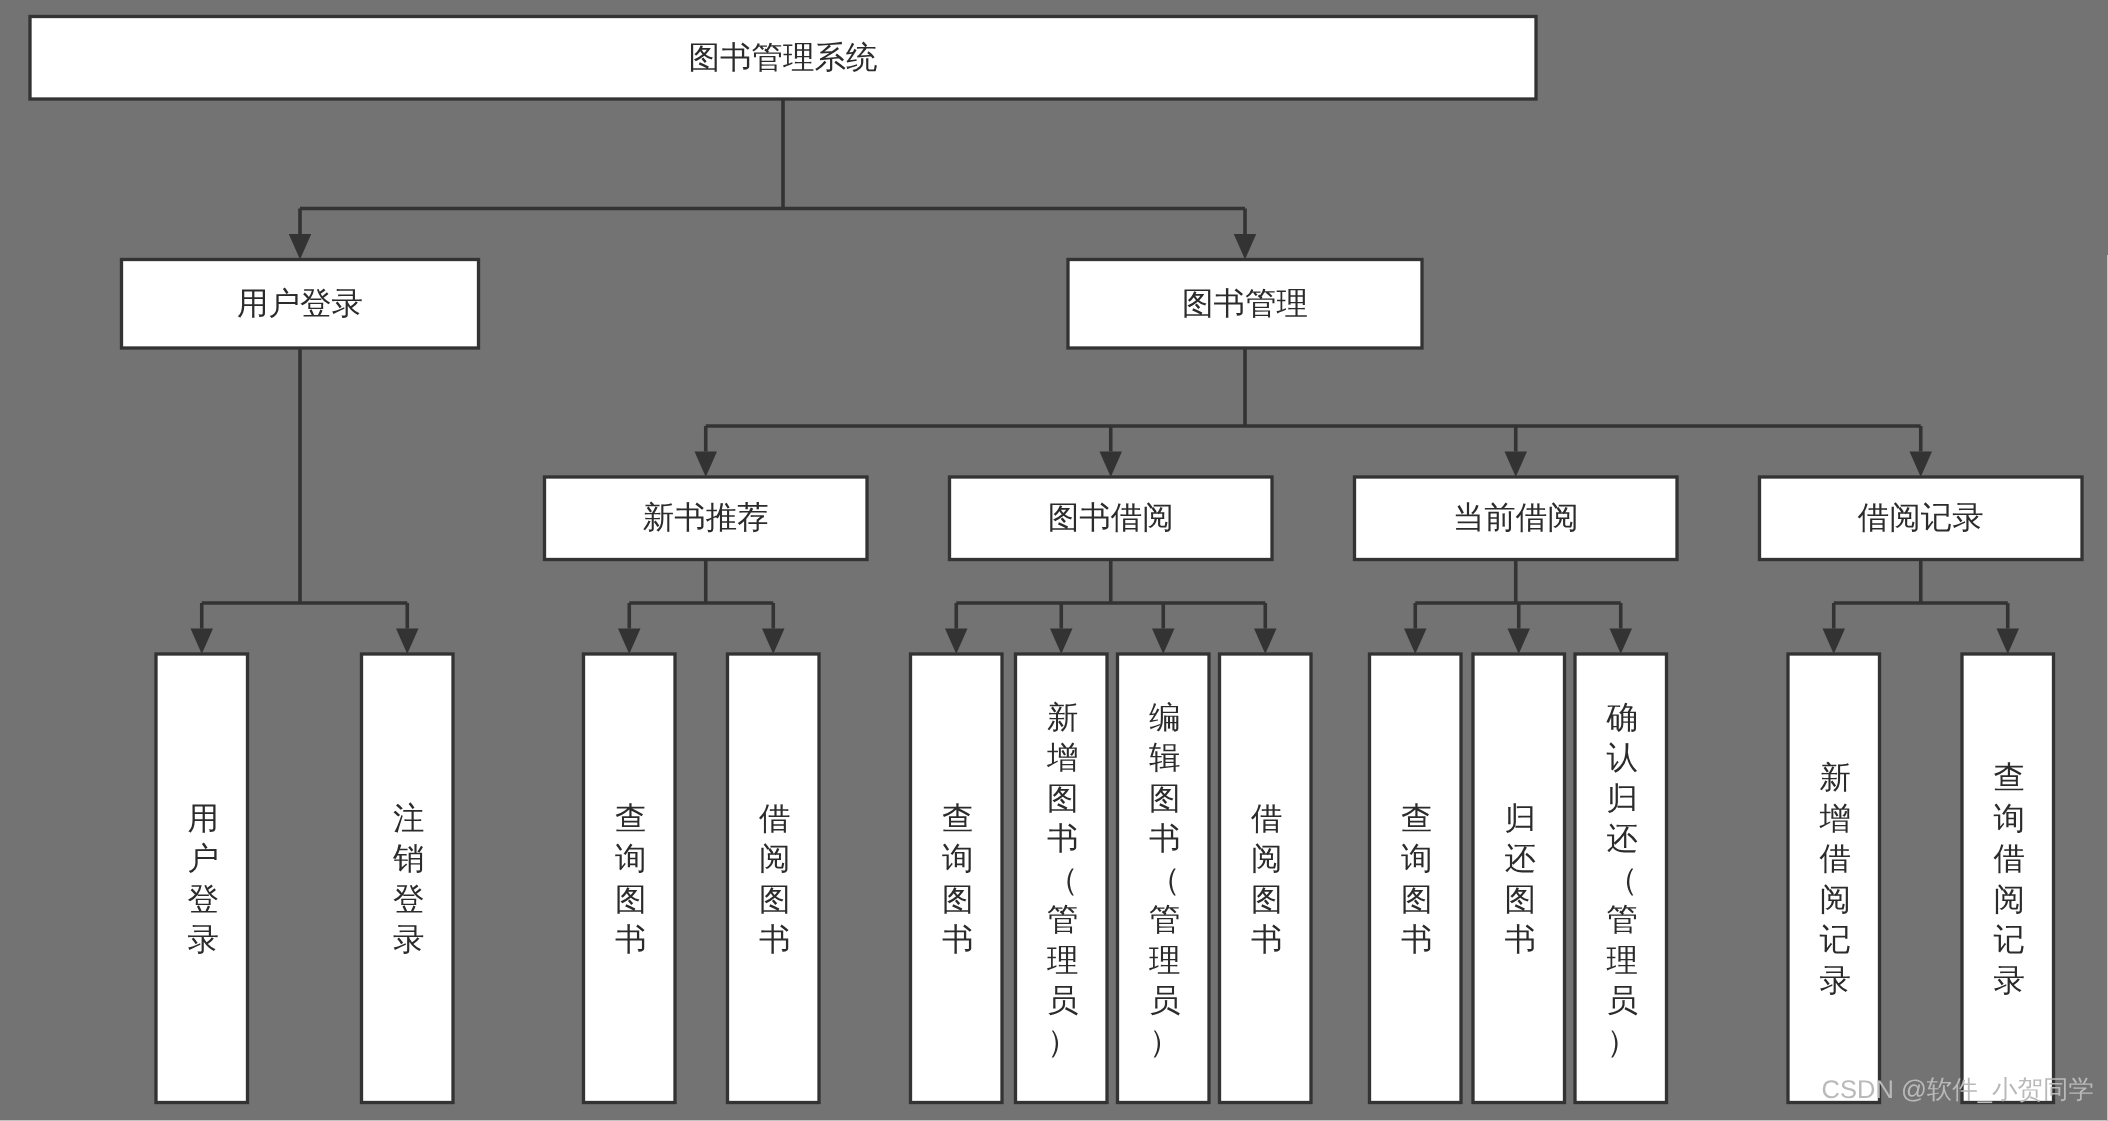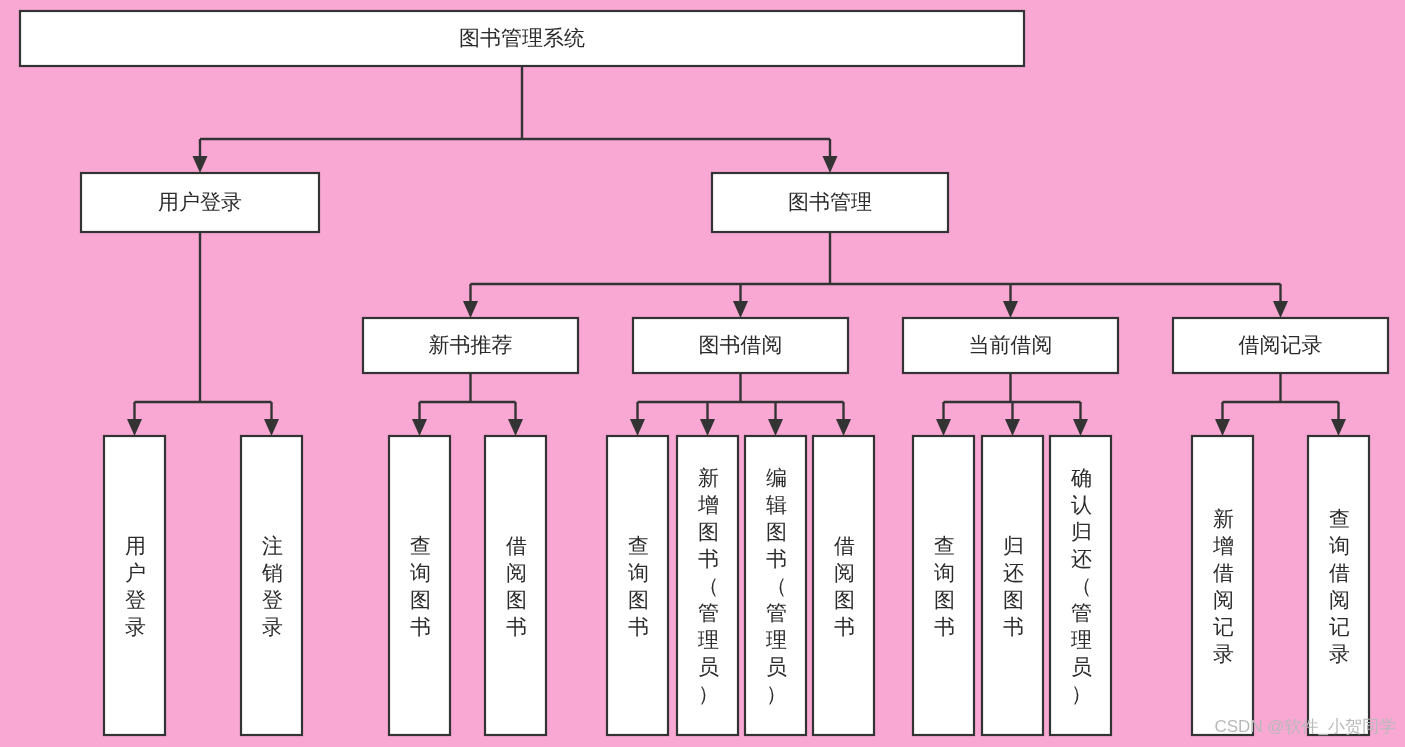--- a/index.html
+++ b/index.html
@@ -8,21 +8,21 @@
     padding: 0;
     background: #ffffff;
   }
   body {
     font-family: "Liberation Sans", "DejaVu Sans", sans-serif;
   }
   #diagram-root {
     position: relative;
     width: 1405px;
     height: 747px;
-    background: #f9a8d4;
+    background: #737373;
     overflow: hidden;
   }
   svg#flow-svg {
     position: absolute;
     top: 0;
     left: 0;
     width: 1405px;
     height: 747px;
     display: block;
   }

